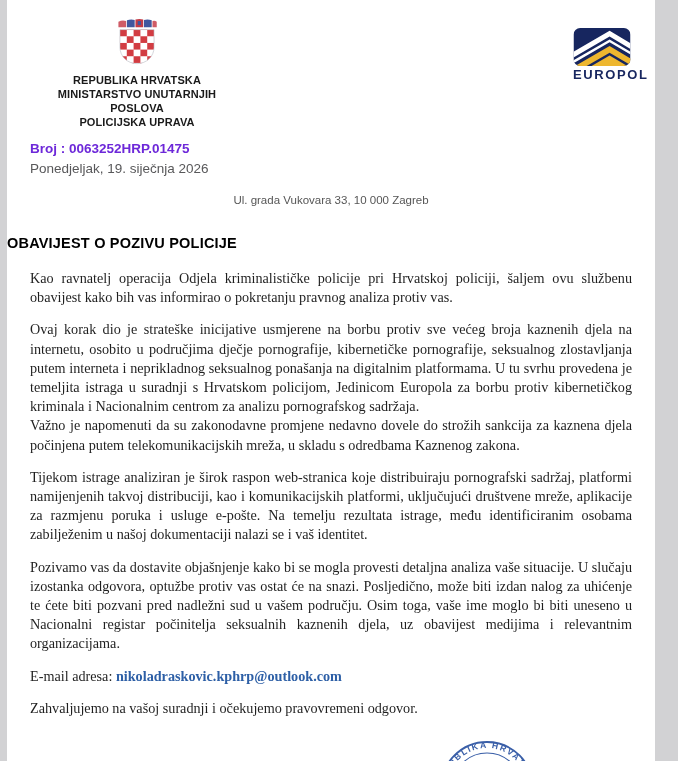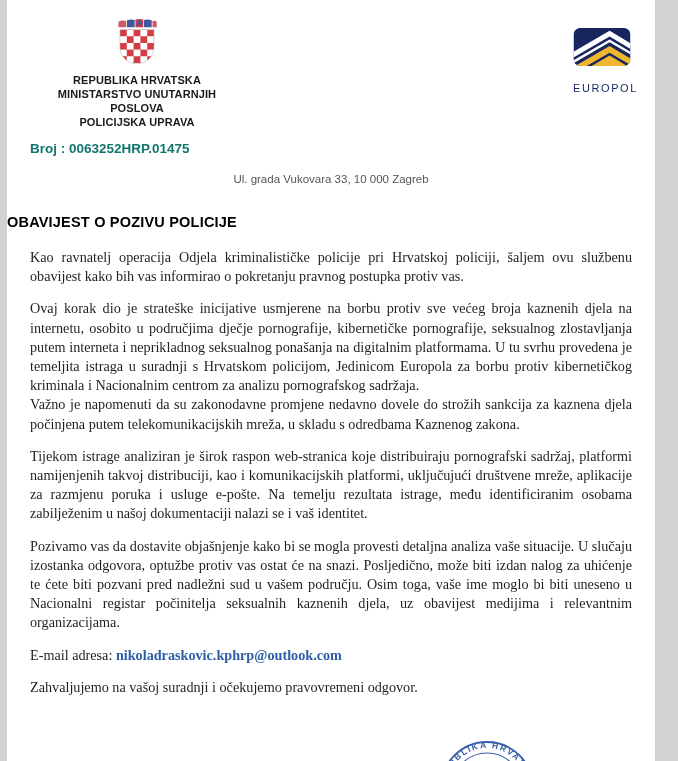--- a/index.html
+++ b/index.html
@@ -25,26 +25,26 @@
   .ministry-lines {
     margin-top:3px;
     font-size:11px; font-weight:bold; color:#1a1a1a; line-height:14px;
     letter-spacing:0.1px;
   }
   .europol-block {
     position:absolute; right:22px; top:28px; width:60px; text-align:center;
   }
   .europol-square { width:58px; height:38px; display:block; }
   .europol-label {
-    margin-top:16px; font-size:11px; font-weight:normal; color:#17265f;
+    margin-top:1px; font-size:13px; font-weight:bold; color:#17265f;
     letter-spacing:1.6px;
   }
   
   .meta { padding:22px 23px 0 23px; }
-  .ref-number { font-size:13.5px; font-weight:600; color:#0f766e; line-height:18px; }
+  .ref-number { font-size:13.5px; font-weight:600; color:#6d28d9; line-height:18px; }
   .date-line  { font-size:13.5px; color:#58585a; line-height:21px; }
   .address-line {
     text-align:center; font-size:11.5px; color:#565656; margin-top:15px;
   }
   
   .doc-title {
     text-align:left; font-size:14.5px; font-weight:bold; color:#000;
     margin-top:29px; letter-spacing:0.2px;
   }
   
@@ -114,27 +114,28 @@
           <polygon points="0,41 38,19 60,32 60,39 38,26 0,48" fill="#eeb72f"></polygon>
           <polygon points="0,51 38,29 60,42 60,56 0,56" fill="#eeb72f"></polygon>
         </g>
       </svg>
       <div class="europol-label">EUROPOL</div>
     </div>
   </div>
 
   <div class="meta">
     <div class="ref-number">Broj : 0063252HRP.01475</div>
+    <div class="date-line">Ponedjeljak, 19. siječnja 2026</div>
     <div class="address-line">Ul. grada Vukovara 33, 10 000 Zagreb</div>
   </div>
 
   <div class="doc-title">OBAVIJEST O POZIVU POLICIJE</div>
 
   <div class="body-text">
-    <p>Kao ravnatelj operacija Odjela kriminalističke policije pri Hrvatskoj policiji, šaljem ovu službenu obavijest kako bih vas informirao o pokretanju pravnog postupka protiv vas.</p>
+    <p>Kao ravnatelj operacija Odjela kriminalističke policije pri Hrvatskoj policiji, šaljem ovu službenu obavijest kako bih vas informirao o pokretanju pravnog analiza protiv vas.</p>
     <p class="no-gap">Ovaj korak dio je strateške inicijative usmjerene na borbu protiv sve većeg broja kaznenih djela na internetu, osobito u područjima dječje pornografije, kibernetičke pornografije, seksualnog zlostavljanja putem interneta i neprikladnog seksualnog ponašanja na digitalnim platformama. U tu svrhu provedena je temeljita istraga u suradnji s Hrvatskom policijom, Jedinicom Europola za borbu protiv kibernetičkog kriminala i Nacionalnim centrom za analizu pornografskog sadržaja.</p>
     <p>Važno je napomenuti da su zakonodavne promjene nedavno dovele do strožih sankcija za kaznena djela počinjena putem telekomunikacijskih mreža, u skladu s odredbama Kaznenog zakona.</p>
     <p>Tijekom istrage analiziran je širok raspon web-stranica koje distribuiraju pornografski sadržaj, platformi namijenjenih takvoj distribuciji, kao i komunikacijskih platformi, uključujući društvene mreže, aplikacije za razmjenu poruka i usluge e-pošte. Na temelju rezultata istrage, među identificiranim osobama zabilježenim u našoj dokumentaciji nalazi se i vaš identitet.</p>
     <p>Pozivamo vas da dostavite objašnjenje kako bi se mogla provesti detaljna analiza vaše situacije. U slučaju izostanka odgovora, optužbe protiv vas ostat će na snazi. Posljedično, može biti izdan nalog za uhićenje te ćete biti pozvani pred nadležni sud u vašem području. Osim toga, vaše ime moglo bi biti uneseno u Nacionalni registar počinitelja seksualnih kaznenih djela, uz obavijest medijima i relevantnim organizacijama.</p>
 
     <p><span>E-mail adresa: </span><a class="email-addr">nikoladraskovic.kphrp@outlook.com</a></p>
 
     <p class="closing-line">Zahvaljujemo na vašoj suradnji i očekujemo pravovremeni odgovor.</p>
   </div>
 

